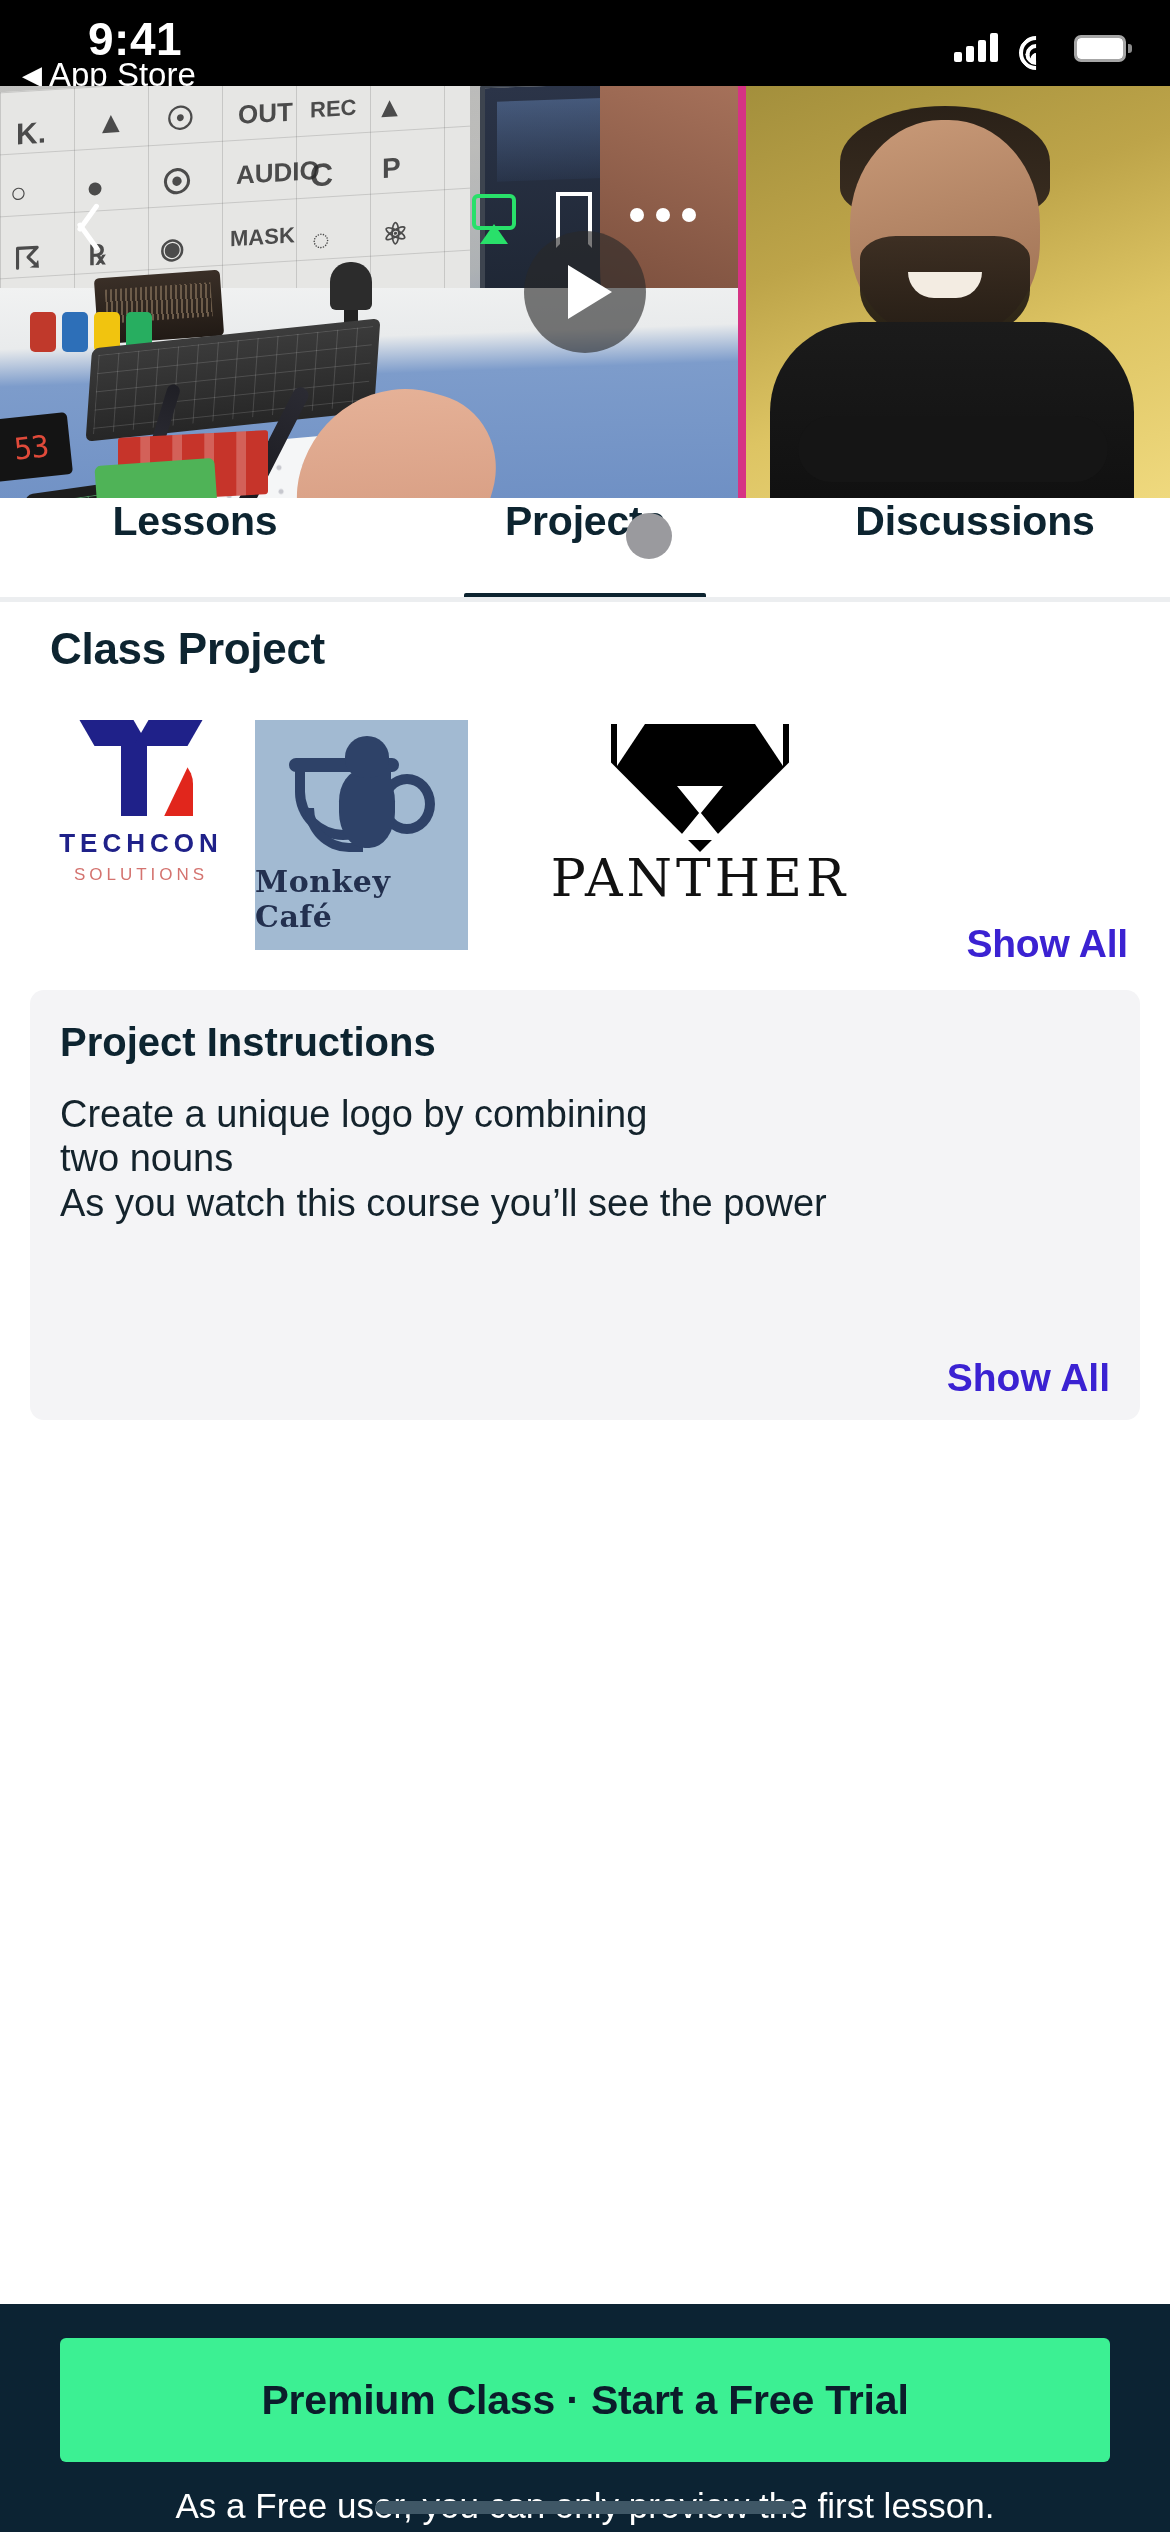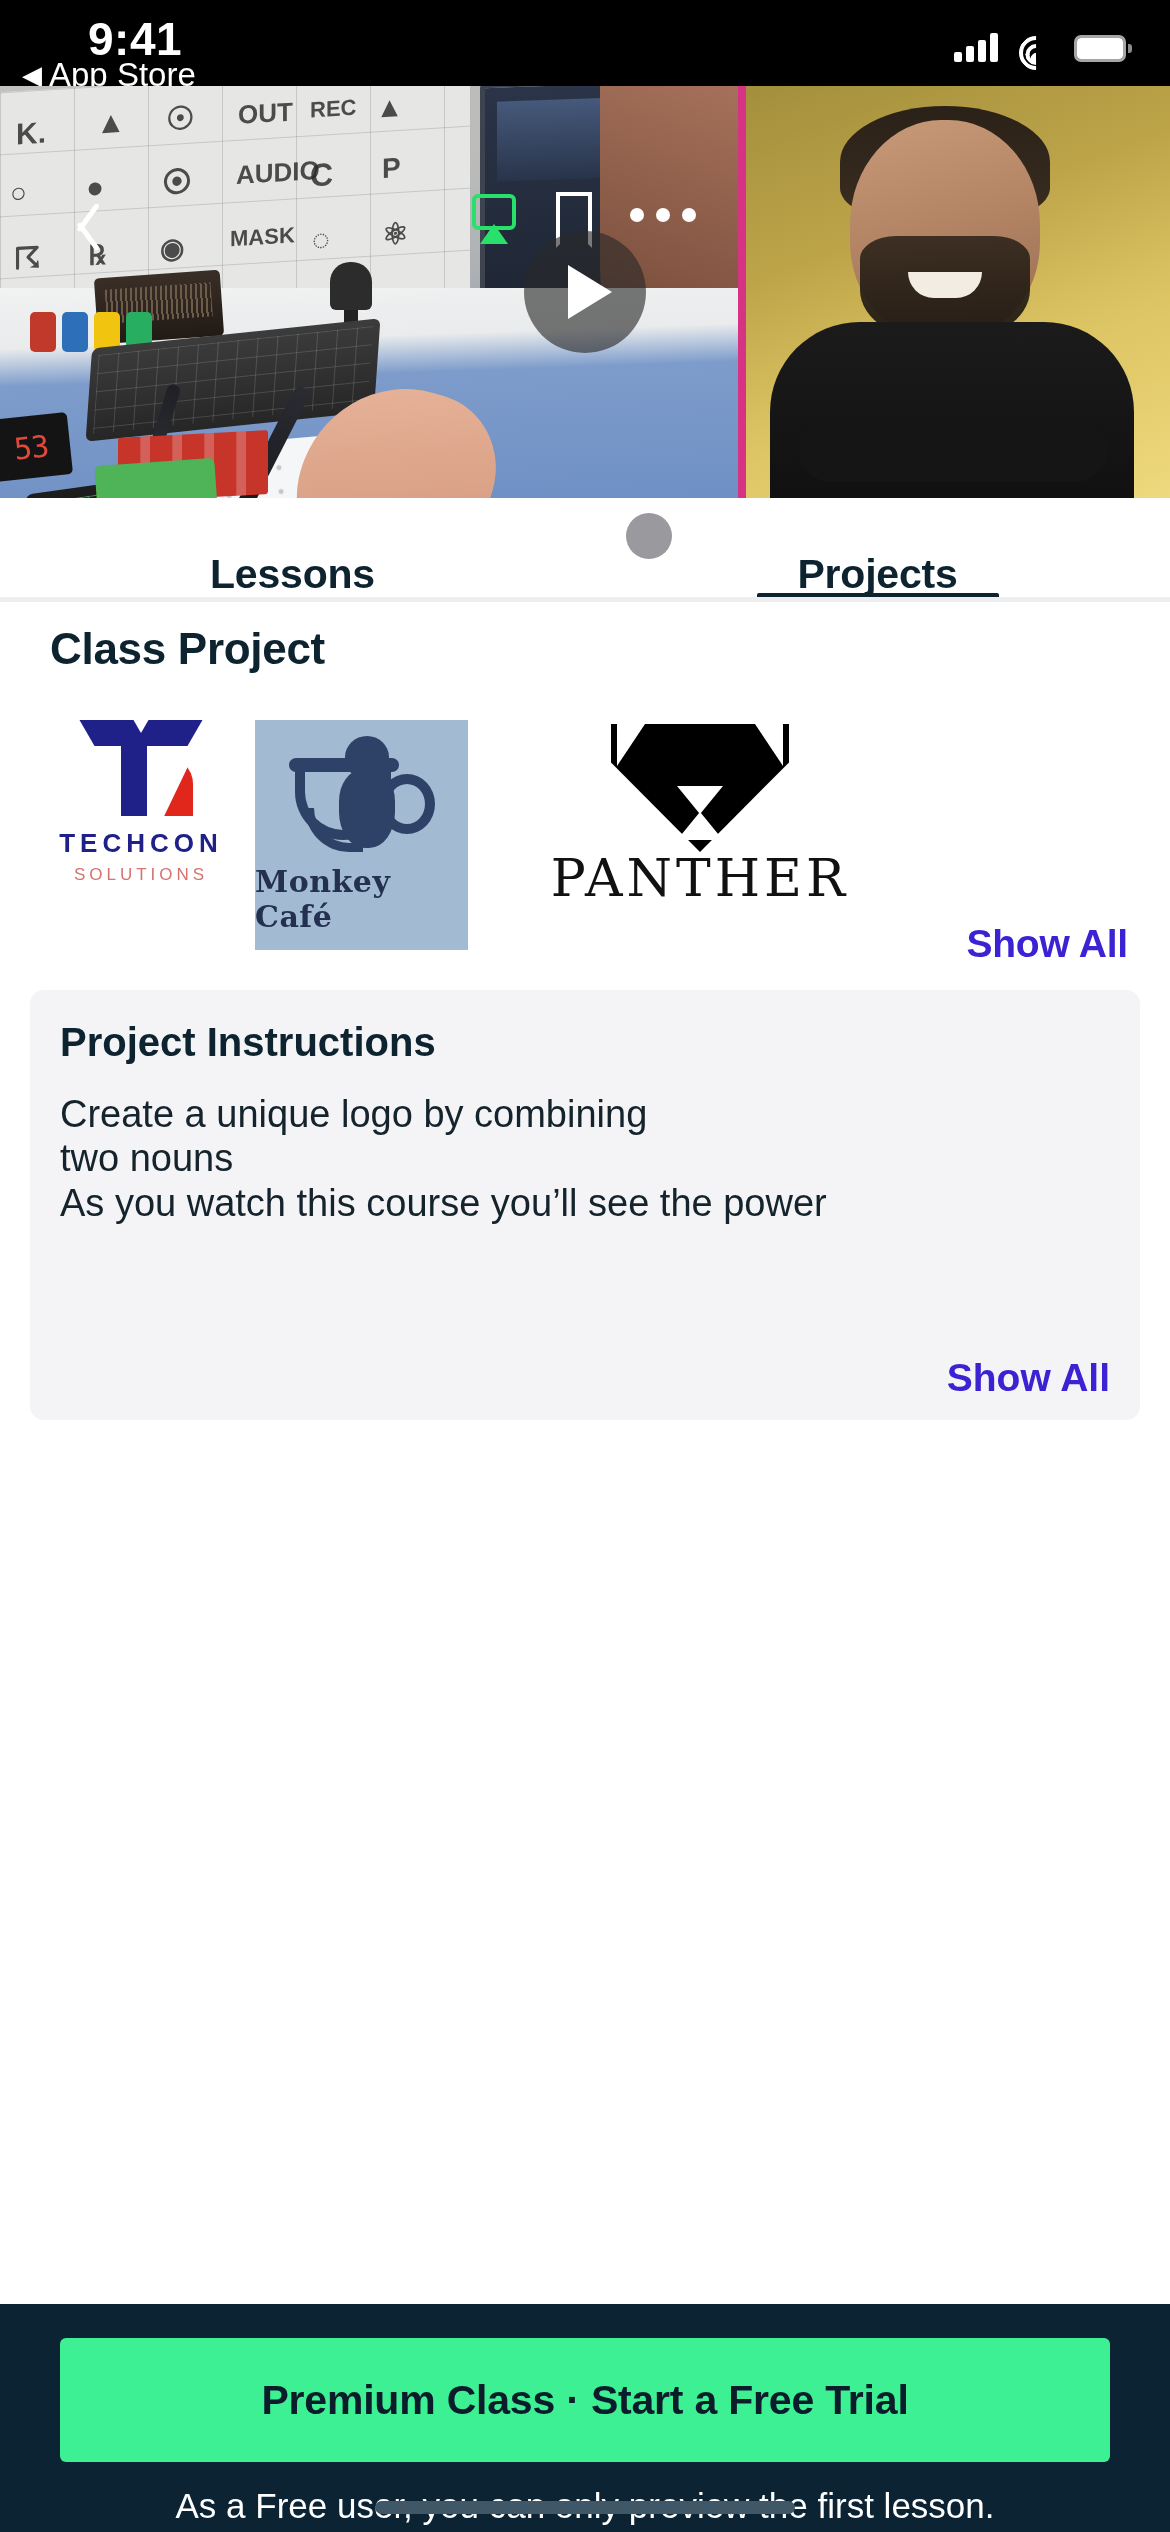--- a/index.html
+++ b/index.html
@@ -276,21 +276,21 @@
     position:absolute; left:630px; top:122px; display:flex; gap:12px;
   }
   .dots3 i { width:14px; height:14px; border-radius:50%; background:#fff; display:block; }
 
   
   .tabs {
     position:absolute; top:498px; left:0; width:1170px; height:100px;
     background:#fff; display:flex;
   }
   .tab {
-    flex:1; display:flex; align-items:flex-end; justify-content:center;
+    flex:1; display:flex; align-items:flex-start; justify-content:center;
     font-size:41px; font-weight:700; color:#0d2430; letter-spacing:-0.2px;
     position:relative;
   }
   .tab-underline {
     position:absolute; bottom:-5px; left:50%; transform:translateX(-50%);
     width:242px; height:10px; background:#0d2430; border-radius:2px;
   }
   .tabs-rule {
     position:absolute; top:597px; left:0; width:1170px; height:5px;
     background:#eceef0;
@@ -562,20 +562,23 @@
   </div>
 
   <div class="tabs">
     <div class="tab">
       <span>Lessons</span>
     </div>
     <div class="tab">
       <span>Projects</span>
       <span class="tab-underline"></span>
     </div>
+    <div class="tab">
+      <span>Discussions</span>
+    </div>
   </div>
   <div class="tabs-rule"></div>
   <div class="touch-dot"></div>
 
   <div class="content">
     <div class="section-title">Class Project</div>
 
     <div class="projects-row">
 
       <div class="proj p1">

